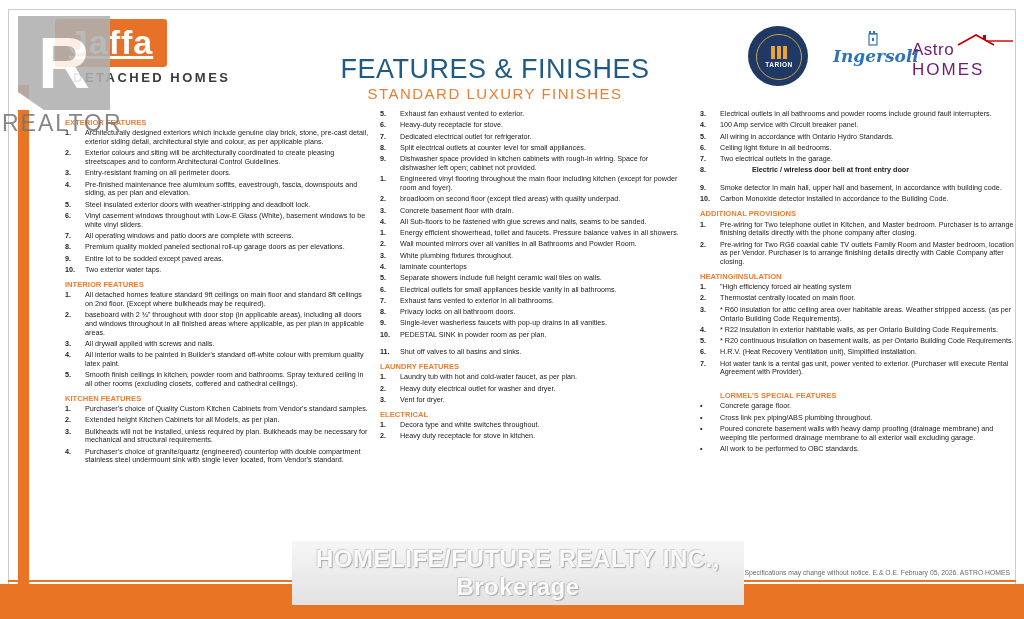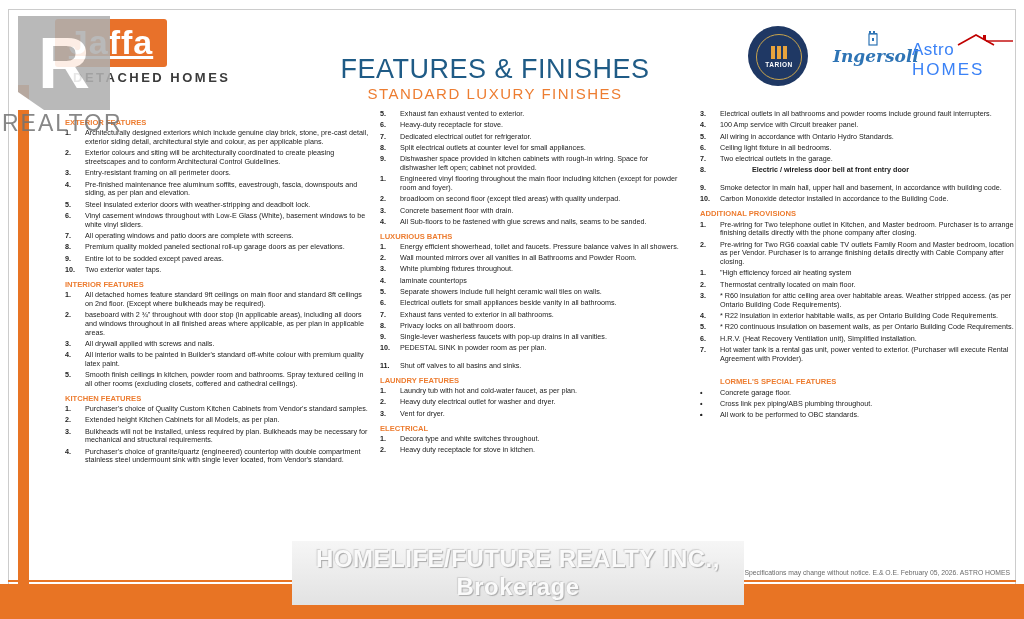--- a/index.html
+++ b/index.html
@@ -34,21 +34,21 @@
 
   
   .ingersoll{position:absolute;left:833px;top:28px;width:80px;text-align:center;}
   .ingersoll-tower{display:block;margin:0 auto;}
   .ingersoll-text{font-family:"DejaVu Serif", serif;font-style:italic;font-weight:bold;
         font-size:17px;color:#2E74B5;}
 
   
   .astro{position:absolute;left:912px;top:40px;width:104px;}
   .astro-roof{position:absolute;left:44px;top:-8px;}
-  .astro-text{font-size:17px;color:#3b82f6;letter-spacing:0.5px;}
+  .astro-text{font-size:17px;color:#701a75;letter-spacing:0.5px;}
   .astro-text .a1{font-weight:normal;}
   .astro-text .a2{letter-spacing:2px;font-weight:normal;}
 
   
   .col{position:absolute;top:110px;font-size:7.2px;line-height:1.22;color:#222222;}
   #col1{left:65px;width:305px;}
   #col2{left:380px;width:305px;}
   #col3{left:700px;width:314px;}
   .sec-header{color:#ED7D31;font-weight:bold;font-size:7.6px;margin:5px 0 2px 0;}
   .col .sec-header:first-child{margin-top:8px;}
@@ -151,21 +151,20 @@
   <div id="col2" class="col">
       <div class="item"><span class="num">5.</span><span class="txt">Exhaust fan exhaust vented to exterior.</span></div>
       <div class="item"><span class="num">6.</span><span class="txt">Heavy-duty receptacle for stove.</span></div>
       <div class="item"><span class="num">7.</span><span class="txt">Dedicated electrical outlet for refrigerator.</span></div>
       <div class="item"><span class="num">8.</span><span class="txt">Split electrical outlets at counter level for small appliances.</span></div>
       <div class="item"><span class="num">9.</span><span class="txt">Dishwasher space provided in kitchen cabinets with rough-in wiring. Space for dishwasher left open; cabinet not provided.</span></div>
       <div class="item"><span class="num">1.</span><span class="txt">Engineered vinyl flooring throughout the main floor including kitchen (except for powder room and foyer).</span></div>
       <div class="item"><span class="num">2.</span><span class="txt">broadloom on second floor (except tiled areas) with quality underpad.</span></div>
       <div class="item"><span class="num">3.</span><span class="txt">Concrete basement floor with drain.</span></div>
       <div class="item"><span class="num">4.</span><span class="txt">All Sub-floors to be fastened with glue screws and nails, seams to be sanded.</span></div>
-      <div class="sec-header">LUXURIOUS BATHS</div>
       <div class="item"><span class="num">1.</span><span class="txt">Energy efficient showerhead, toilet and faucets. Pressure balance valves in all showers.</span></div>
       <div class="item"><span class="num">2.</span><span class="txt">Wall mounted mirrors over all vanities in all Bathrooms and Powder Room.</span></div>
       <div class="item"><span class="num">3.</span><span class="txt">White plumbing fixtures throughout.</span></div>
       <div class="item"><span class="num">4.</span><span class="txt">laminate countertops</span></div>
       <div class="item"><span class="num">5.</span><span class="txt">Separate showers include full height ceramic wall tiles on walls.</span></div>
       <div class="item"><span class="num">6.</span><span class="txt">Electrical outlets for small appliances beside vanity in all bathrooms.</span></div>
       <div class="item"><span class="num">7.</span><span class="txt">Exhaust fans vented to exterior in all bathrooms.</span></div>
       <div class="item"><span class="num">8.</span><span class="txt">Privacy locks on all bathroom doors.</span></div>
       <div class="item"><span class="num">9.</span><span class="txt">Single-lever washerless faucets with pop-up drains in all vanities.</span></div>
       <div class="item"><span class="num">10.</span><span class="txt">PEDESTAL SINK in powder room as per plan.</span></div>
@@ -183,31 +182,32 @@
       <div class="item"><span class="num">4.</span><span class="txt">100 Amp service with Circuit breaker panel.</span></div>
       <div class="item"><span class="num">5.</span><span class="txt">All wiring in accordance with Ontario Hydro Standards.</span></div>
       <div class="item"><span class="num">6.</span><span class="txt">Ceiling light fixture in all bedrooms.</span></div>
       <div class="item"><span class="num">7.</span><span class="txt">Two electrical outlets in the garage.</span></div>
       <div class="item bold"><span class="num">8.</span><span class="txt">Electric / wireless door bell at front entry door</span></div>
       <div class="item gap"><span class="num">9.</span><span class="txt">Smoke detector in main hall, upper hall and basement, in accordance with building code.</span></div>
       <div class="item"><span class="num">10.</span><span class="txt">Carbon Monoxide detector installed in accordance to the Building Code.</span></div>
       <div class="sec-header">ADDITIONAL PROVISIONS</div>
       <div class="item"><span class="num">1.</span><span class="txt">Pre-wiring for Two telephone outlet in Kitchen, and Master bedroom.  Purchaser is to arrange finishing details directly with the phone company after closing.</span></div>
       <div class="item"><span class="num">2.</span><span class="txt">Pre-wiring for Two RG6 coaxial cable TV outlets Family Room and Master bedroom, location as per Vendor. Purchaser is to arrange finishing details directly with Cable Company after closing.</span></div>
+      <div class="sec-header">HEATING/INSULATION</div>
       <div class="item"><span class="num">1.</span><span class="txt">"High efficiency forced air heating system</span></div>
       <div class="item"><span class="num">2.</span><span class="txt">Thermostat centrally located on main floor.</span></div>
       <div class="item"><span class="num">3.</span><span class="txt">* R60 insulation for attic ceiling area over habitable areas.  Weather stripped access. (as per Ontario Building Code Requirements).</span></div>
       <div class="item"><span class="num">4.</span><span class="txt">* R22 insulation in exterior habitable walls, as per Ontario Building Code Requirements.</span></div>
       <div class="item"><span class="num">5.</span><span class="txt">* R20 continuous insulation on basement walls, as per Ontario Building Code Requirements.</span></div>
       <div class="item"><span class="num">6.</span><span class="txt">H.R.V. (Heat Recovery Ventilation unit), Simplified installation.</span></div>
       <div class="item"><span class="num">7.</span><span class="txt">Hot water tank is a rental gas unit, power vented to exterior. (Purchaser will execute Rental Agreement with Provider).</span></div>
       <div class="sec-header gap">LORMEL'S SPECIAL FEATURES</div>
       <div class="item"><span class="num">•</span><span class="txt">Concrete garage floor.</span></div>
       <div class="item"><span class="num">•</span><span class="txt">Cross link pex piping/ABS plumbing throughout.</span></div>
-      <div class="item"><span class="num">•</span></div>
+      <div class="item"><span class="num">•</span><span class="txt">Poured concrete basement walls with heavy damp proofing (drainage membrane) and weeping tile performed drainage membrane to all exterior wall excluding garage.</span></div>
       <div class="item"><span class="num">•</span><span class="txt">All work to be performed to OBC standards.</span></div>
     </div>
 
   <div class="wm-realtor-box">
     <span>R</span>
   </div>
   <div class="wm-realtor-notch"></div>
   <div class="wm-realtor-text">REALTOR</div>
   <div class="wm-brokerage">HOMELIFE/FUTURE REALTY INC., Brokerage</div>
 

